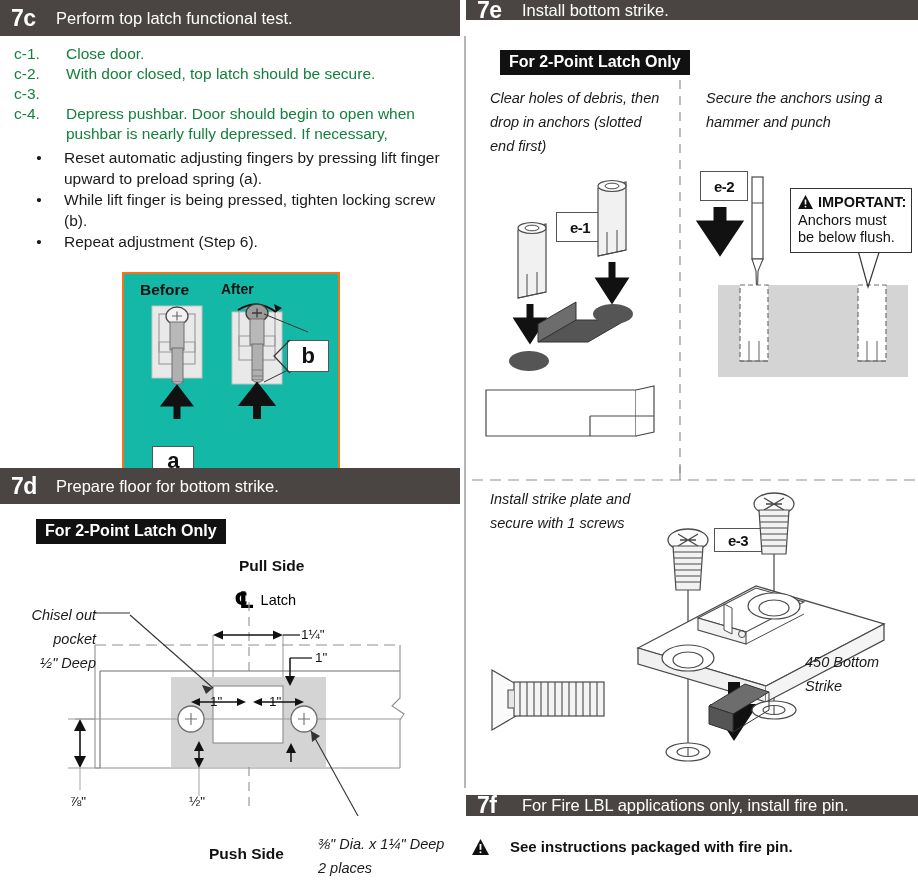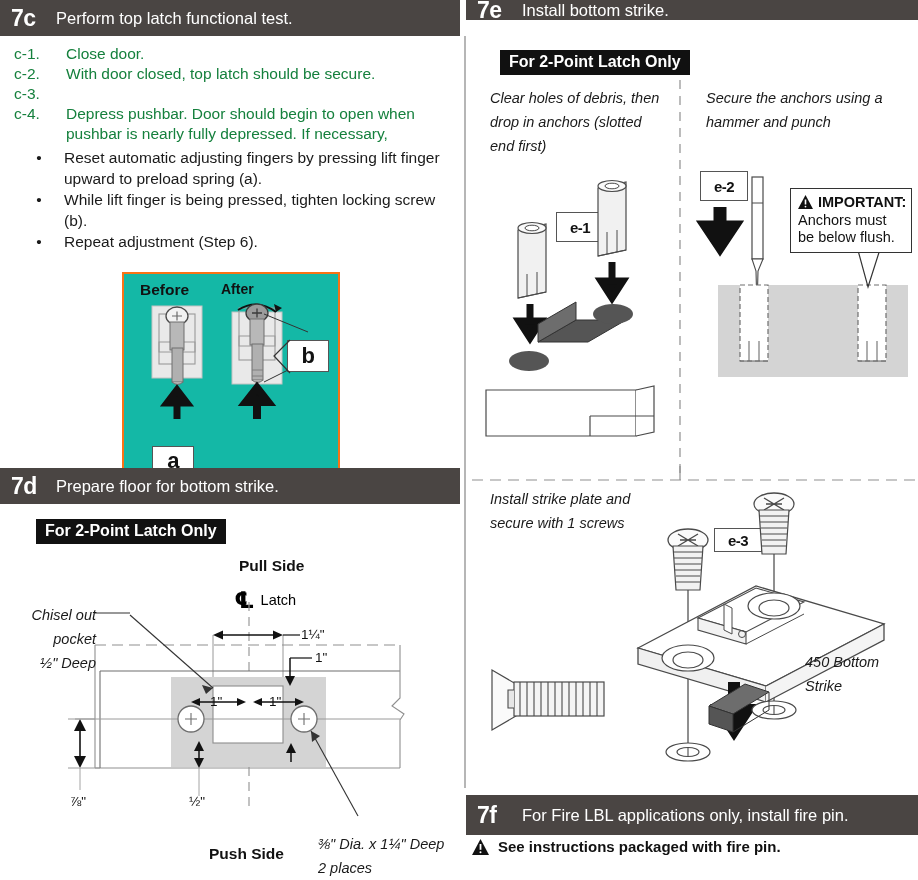--- a/index.html
+++ b/index.html
@@ -62,21 +62,21 @@
   }
   .calloutbox {
     position:absolute; border:1.6px solid #333; background:#fff;
     font-size:14.5px; color:#111; line-height:17.5px; padding:5px 7px;
     font-weight:bold;
   }
   .dim { position:absolute; font-size:13.5px; color:#111; white-space:nowrap; }
   svg { display:block; overflow:visible; }
   .warnrow {
     position:absolute; display:flex; align-items:center;
-    font-size:15px; font-weight:bold; color:#111;
+    font-size:15px; font-weight:bold; color:#111;gap:12px;
   }
 </style>
 </head>
 <body>
 
 <div id="page">
 
   <div class="vdiv" style="left:464px; top:36px; width:2px; height:752px;"></div>
 
   <div class="sec-bar" style="left:0; top:0; width:460px; height:36px;">
@@ -404,21 +404,21 @@
       <rect x="48" y="202" width="90" height="34" fill="#f4f4f4" stroke="#4a4a4a" stroke-width="1.2"></rect>
       <path d="M54 202 l0 34 M61 202 l0 34 M68 202 l0 34 M75 202 l0 34 M82 202 l0 34
                M89 202 l0 34 M96 202 l0 34 M103 202 l0 34 M110 202 l0 34 M117 202 l0 34
                M124 202 l0 34 M131 202 l0 34" stroke="#4a4a4a" stroke-width="1.1"></path>
       <path d="M48 210 l-6 0 l0 18 l6 0" fill="#e6e6e6" stroke="#4a4a4a" stroke-width="1.1"></path>
     </g>
   </svg>
 
   <div class="plainlabel" style="left:805px; top:650px; font-size:14.5px;">450 Bottom Strike</div>
 
-  <div class="sec-bar" style="left:466px; top:795px; width:452px; height:40px;">
+  <div class="sec-bar" style="left:466px; top:795px; width:452px; height:21px;">
     <div class="sec-num">7f</div>
     <div class="sec-title">For Fire LBL applications only, install fire pin.</div>
   </div>
 
   <div class="warnrow" style="left:472px; top:838px;">
     <span style="margin-right:9px;">
       <svg width="17" height="16" viewBox="0 0 17 16">
         <path d="M8.5 0 L17 16 L0 16 Z" fill="#111"></path>
         <path d="M8.5 5 L8.5 10.8" stroke="#fff" stroke-width="1.8"></path>
         <circle cx="8.5" cy="13.2" r="1" fill="#fff"></circle>

